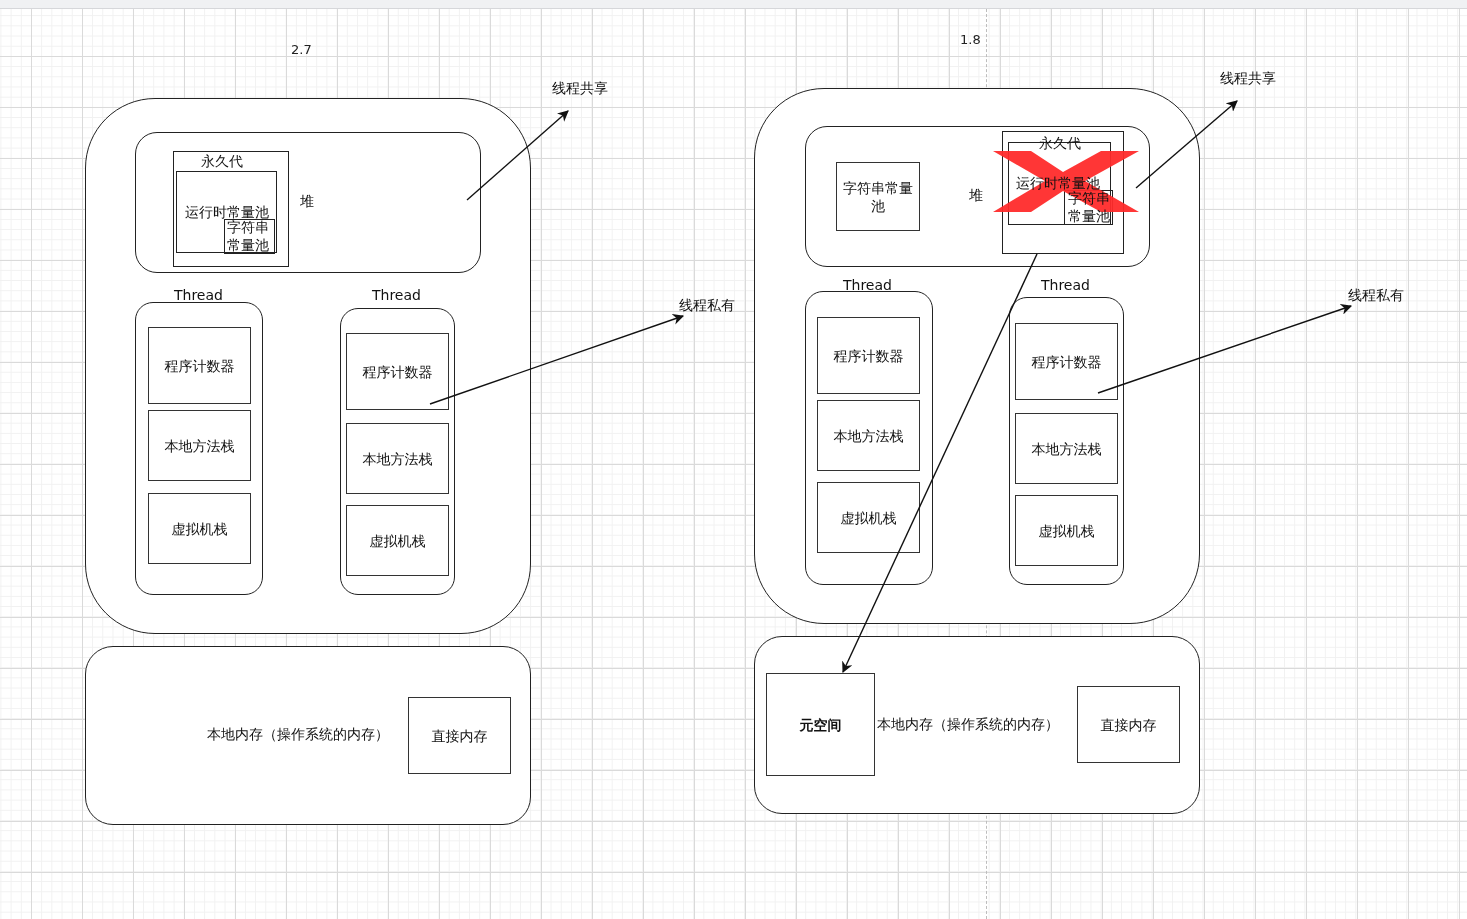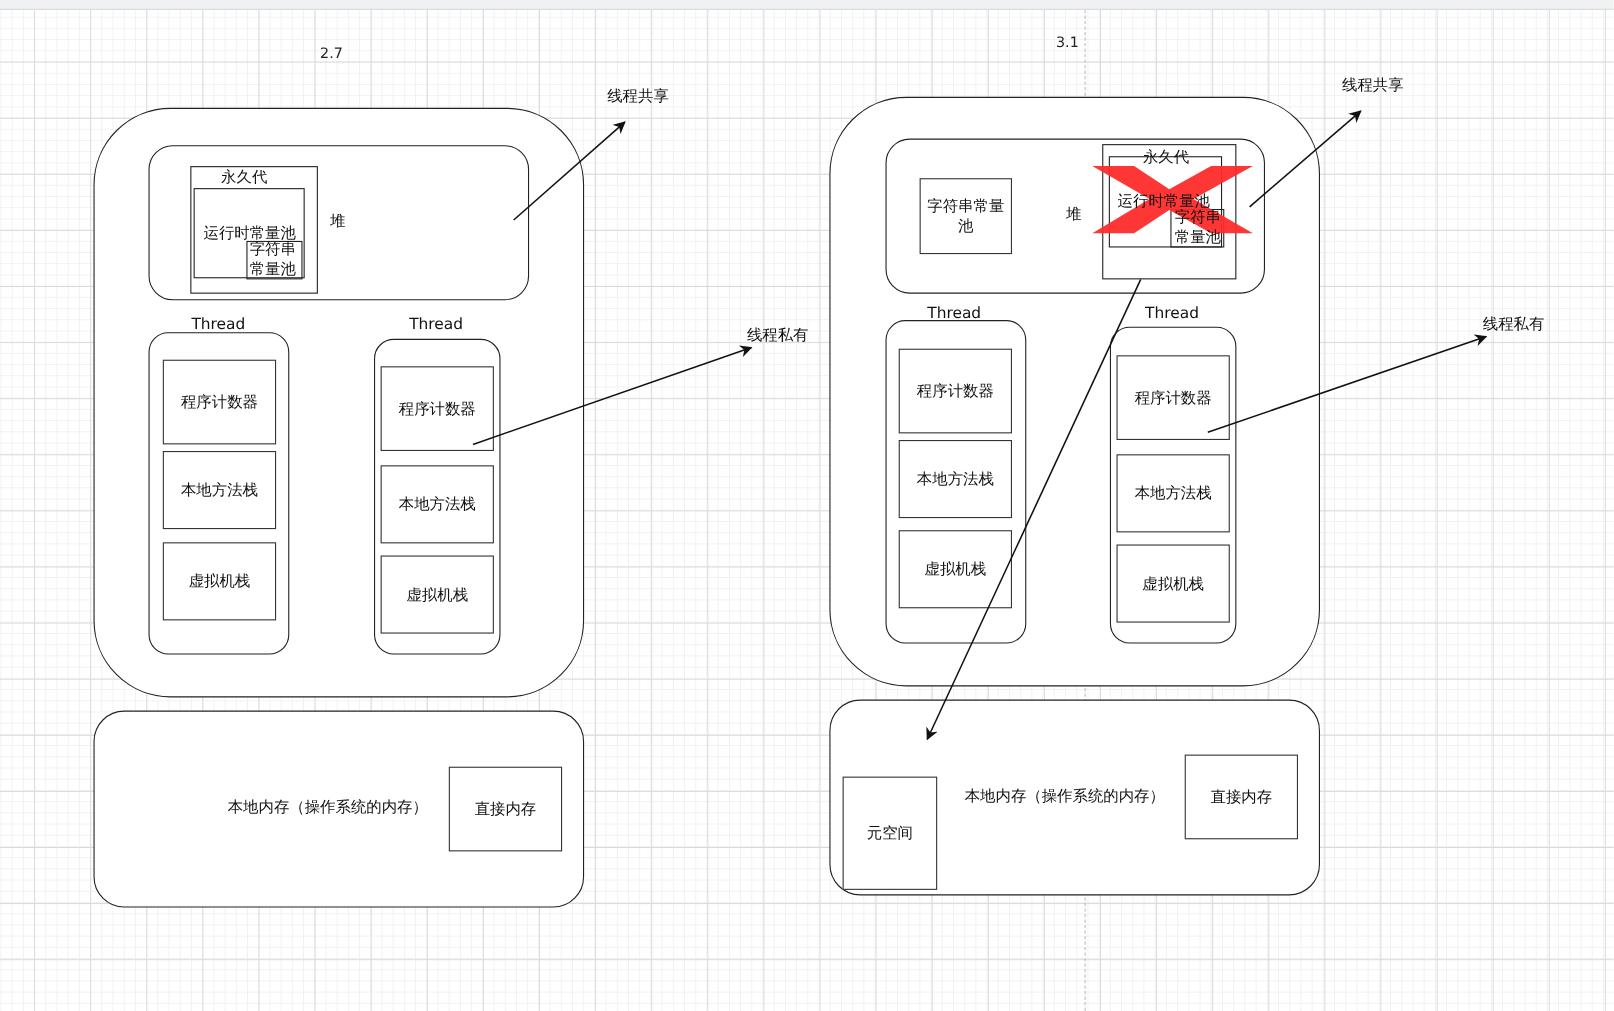--- a/index.html
+++ b/index.html
@@ -76,21 +76,21 @@
 <div class="rect" style="left:346px;top:505px;width:103px;height:71px;">
     <span>虚拟机栈</span>
   </div>
 
 <div class="box" style="left:85px;top:646px;width:446px;height:179px;border-radius:28px;"></div>
 <div class="lbl" style="left:207px;top:726px;">本地内存（操作系统的内存）</div>
 <div class="rect" style="left:408px;top:697px;width:103px;height:77px;">
     <span>直接内存</span>
   </div>
 
-<div class="lbl ver" style="left:960px;top:32px;">3.1</div>
+<div class="lbl ver" style="left:960px;top:32px;">1.8</div>
 <div class="lbl" style="left:1220px;top:70px;">线程共享</div>
 <div class="lbl" style="left:1348px;top:287px;">线程私有</div>
 
 <div class="box" style="left:754px;top:88px;width:446px;height:536px;border-radius:70px;"></div>
 
 <div class="box" style="left:805px;top:126px;width:345px;height:141px;border-radius:22px;"></div>
 <div class="lbl" style="left:969px;top:187px;">堆</div>
 <div class="rect" style="left:836px;top:162px;width:84px;height:69px;padding:0 2px;">
     <span>字符串常量池</span>
   </div>
@@ -126,21 +126,21 @@
     <span>程序计数器</span>
   </div>
 <div class="rect" style="left:1015px;top:413px;width:103px;height:71px;">
     <span>本地方法栈</span>
   </div>
 <div class="rect" style="left:1015px;top:495px;width:103px;height:71px;">
     <span>虚拟机栈</span>
   </div>
 
 <div class="box" style="left:754px;top:636px;width:446px;height:178px;border-radius:28px;"></div>
-<div class="rect" style="left:766px;top:706px;width:86px;height:103px;">
+<div class="rect" style="left:766px;top:673px;width:109px;height:103px;font-weight:bold;">
     <span>元空间</span>
   </div>
 <div class="lbl" style="left:877px;top:716px;">本地内存（操作系统的内存）</div>
 <div class="rect" style="left:1077px;top:686px;width:103px;height:77px;">
     <span>直接内存</span>
   </div>
 
 <svg class="overlay">
   <defs>
     <marker id="ah" viewBox="0 0 10 10" refX="9" refY="5" markerWidth="8" markerHeight="8" orient="auto-start-reverse">

